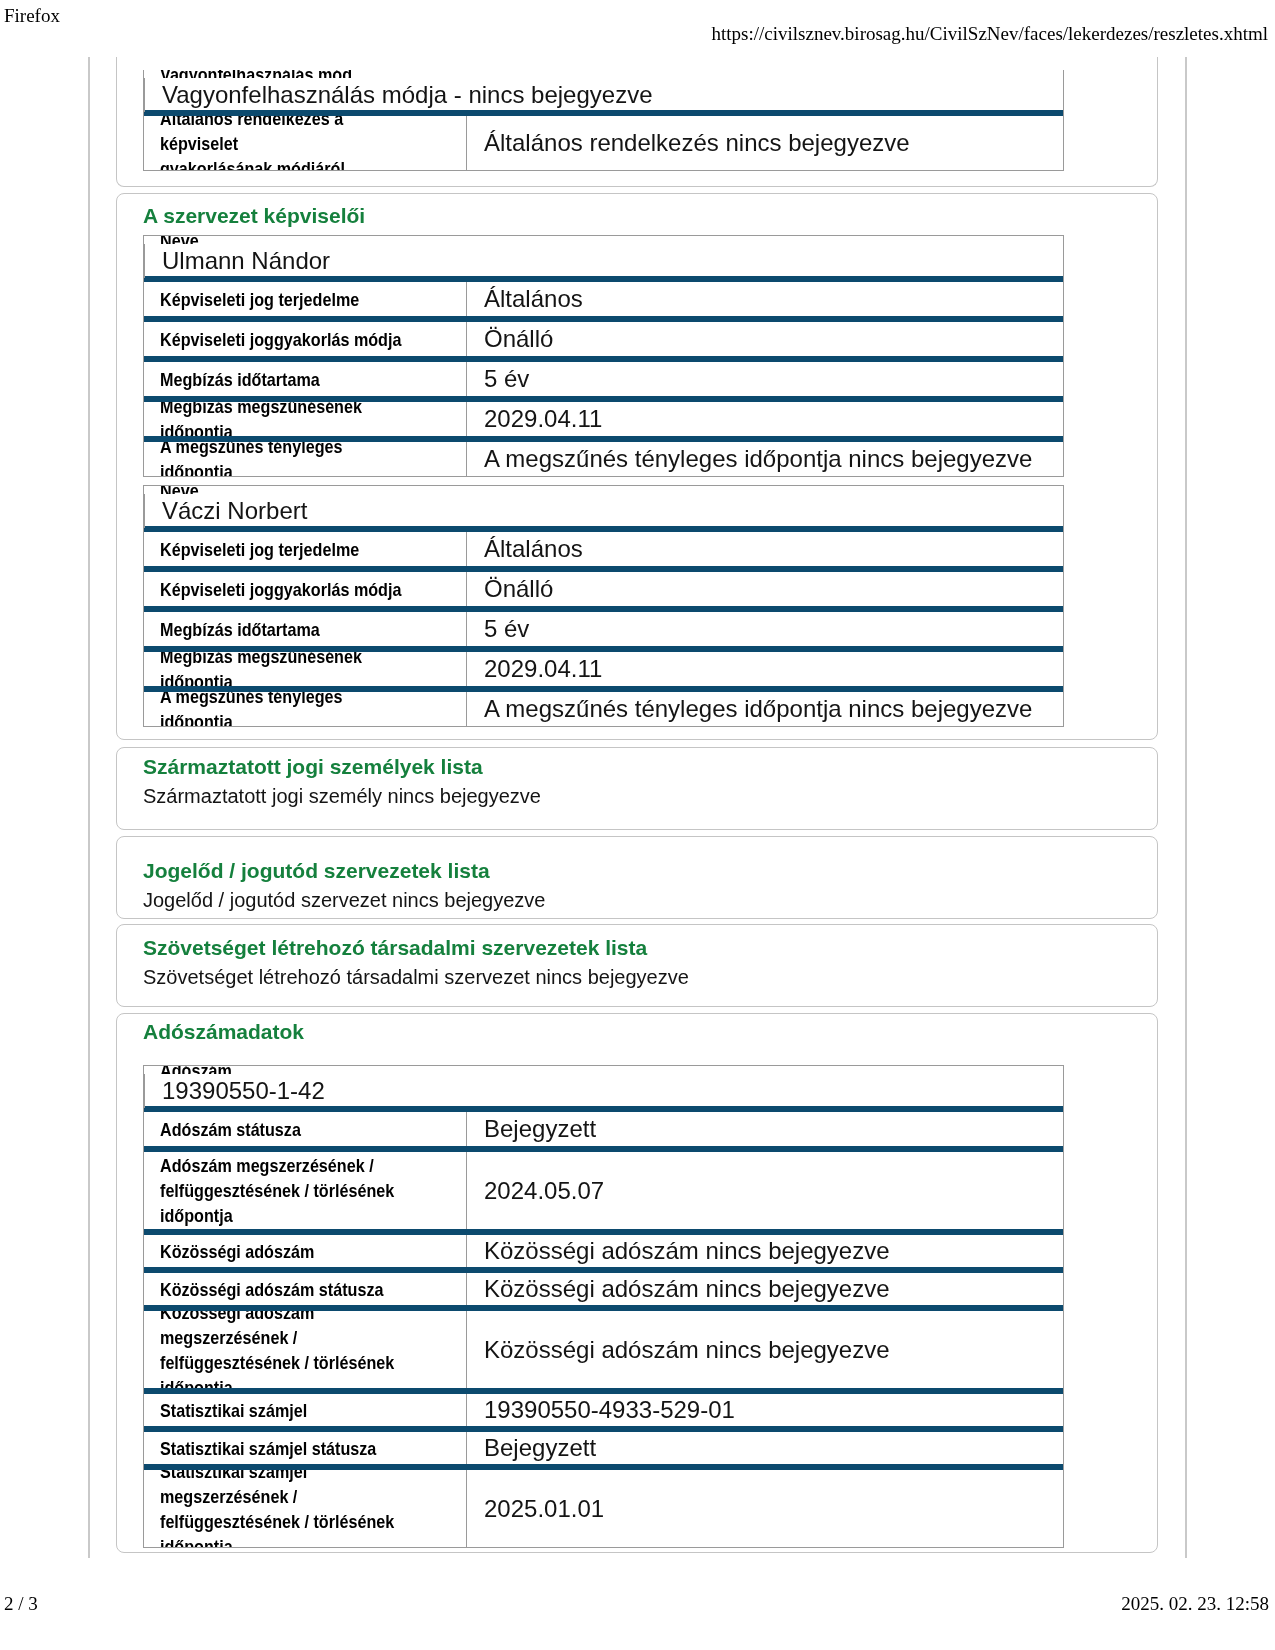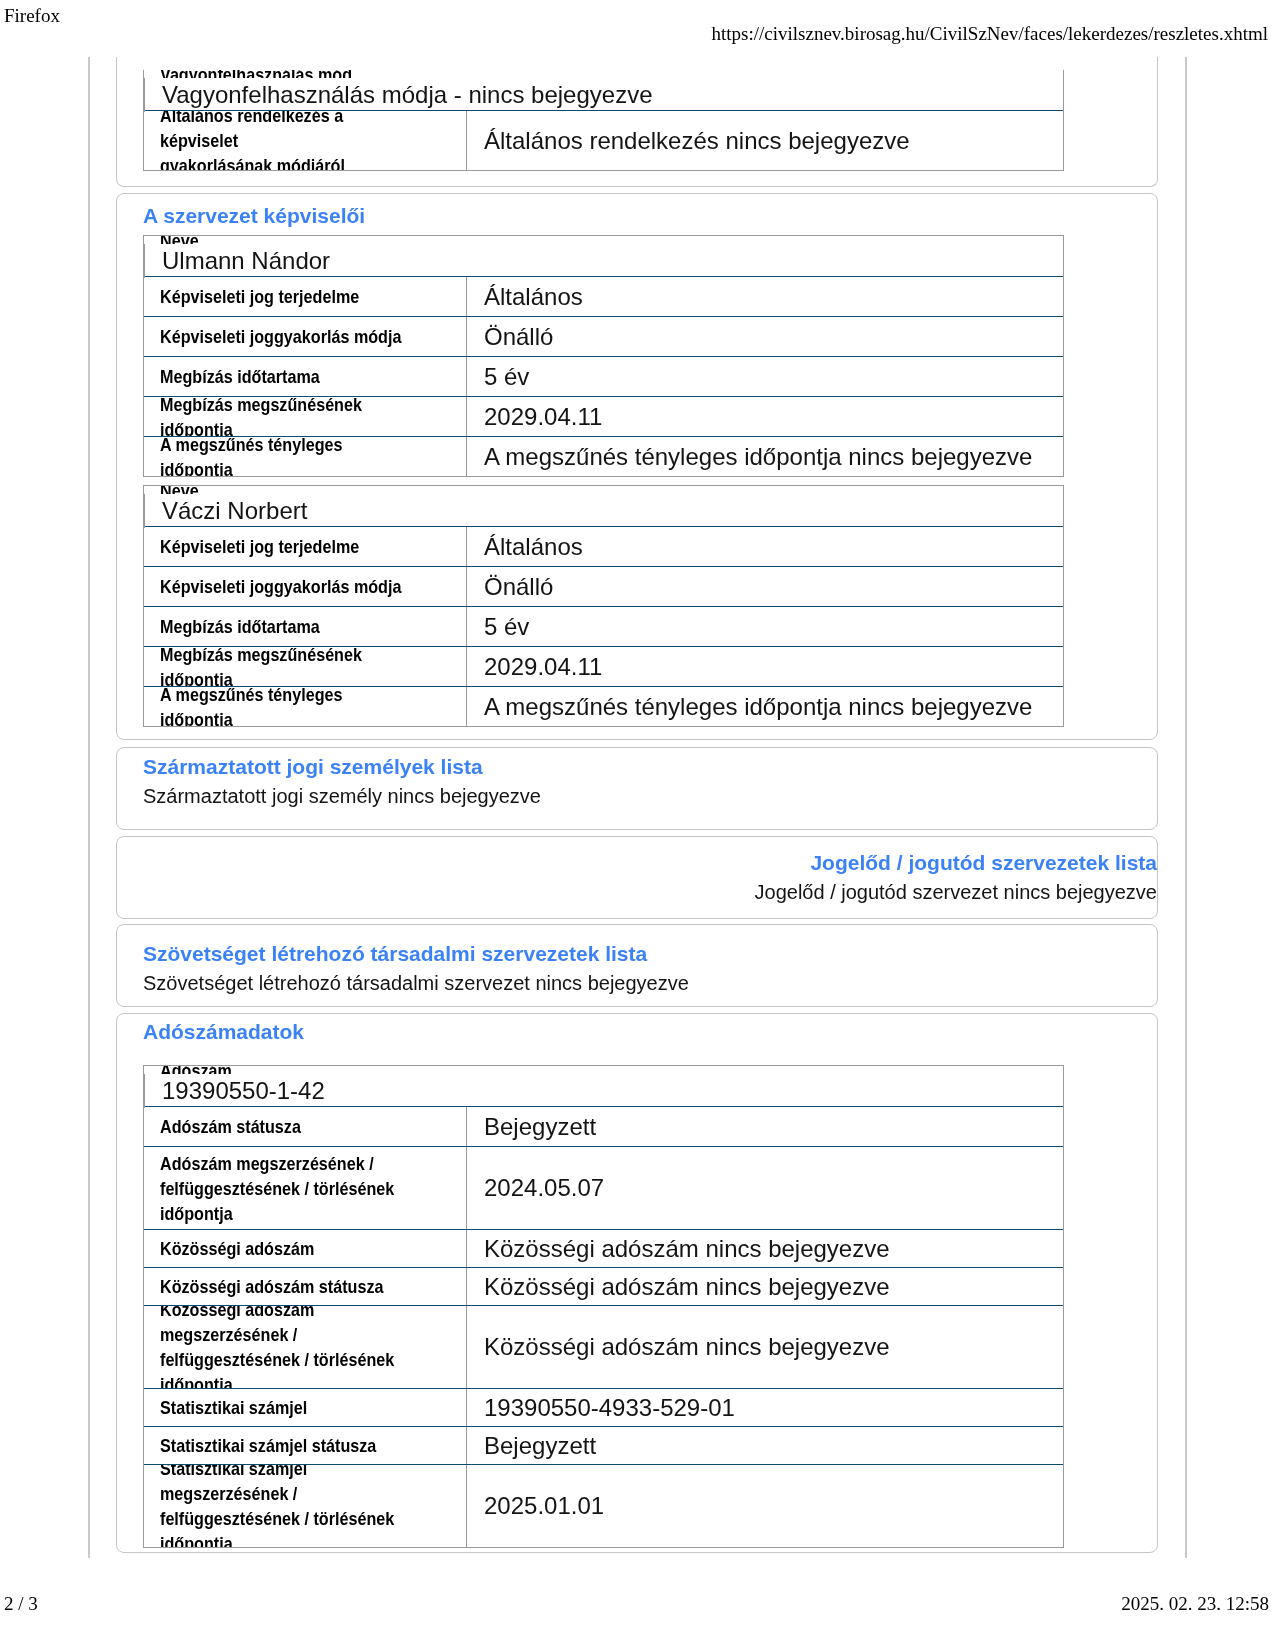--- a/index.html
+++ b/index.html
@@ -16,45 +16,45 @@
   
   .frame-line{position:absolute;top:57px;height:1501px;width:0;border-left:2px solid #c9c9c9;}
   .frame-left{left:88px;}
   .frame-right{left:1185px;}
 
   
   .panel{position:absolute;left:116px;width:1042px;box-sizing:border-box;
          border:1px solid #c5c5c5;border-radius:8px;background:#fff;}
   .panel.cut-top{border-top:none;border-radius:0 0 8px 8px;}
 
-  .section-heading{font-weight:bold;font-size:21px;line-height:26px;color:#3b82f6;margin:0 0 0 26px;}
+  .section-heading{font-weight:bold;font-size:21px;line-height:26px;color:#15803d;margin:0 0 0 26px;}
   .list-body{font-size:20px;line-height:26px;margin:3px 0 0 26px;}
 
   
   .cu-table{width:921px;margin-left:26px;box-sizing:border-box;border:1px solid #9a9a9a;background:#fff;}
   .cu-table.cut-top{border-top:none;}
-  .cu-row{display:flex;box-sizing:border-box;border-top:1px solid #0c4a6e;}
+  .cu-row{display:flex;box-sizing:border-box;border-top:6px solid #0c4a6e;}
   .cu-row:first-child{border-top:none;flex-direction:column;}
   .h40{height:40px;} .h60{height:60px;} .h38{height:38px;} .h83{height:83px;}
   .cell-label{width:322px;box-sizing:border-box;display:flex;align-items:center;
               padding:4px 8px 4px 16px;overflow:hidden;}
   .cell-value{flex:1;box-sizing:border-box;border-left:1px solid #9a9a9a;display:flex;align-items:center;
               padding:4px 8px 4px 17px;font-size:24px;line-height:26px;}
   .lbl{font-weight:bold;font-size:19px;line-height:25px;color:#000;white-space:pre-line;
        display:inline-block;transform:scaleX(0.85);transform-origin:0 50%;}
 
   
   #panel-asset{top:57px;height:130px;}
   #panel-asset .cu-table{margin-top:13px;}
   #panel-reps{top:193px;height:547px;padding-top:9px;}
   #panel-reps .cu-table{margin-top:6px;}
   #panel-reps .cu-table + .cu-table{margin-top:8px;}
   #panel-list-derived{top:747px;height:83px;padding-top:6px;}
-  #panel-list-predecessor{top:836px;height:83px;padding-top:13px;text-align:right;}
-  #panel-list-federation{top:924px;height:83px;padding-top:16px;}
+  #panel-list-predecessor{top:836px;height:83px;padding-top:21px;}
+  #panel-list-federation{top:924px;height:83px;padding-top:10px;}
   #panel-tax{top:1013px;height:540px;padding-top:5px;}
   #panel-tax .cu-table{margin-top:20px;}
 </style>
 </head>
 <body>
 
 <div class="page">
 
   <div class="print-meta ph-left">Firefox</div>
   <div class="print-meta ph-right">https://civilsznev.birosag.hu/CivilSzNev/faces/lekerdezes/reszletes.xhtml</div>

